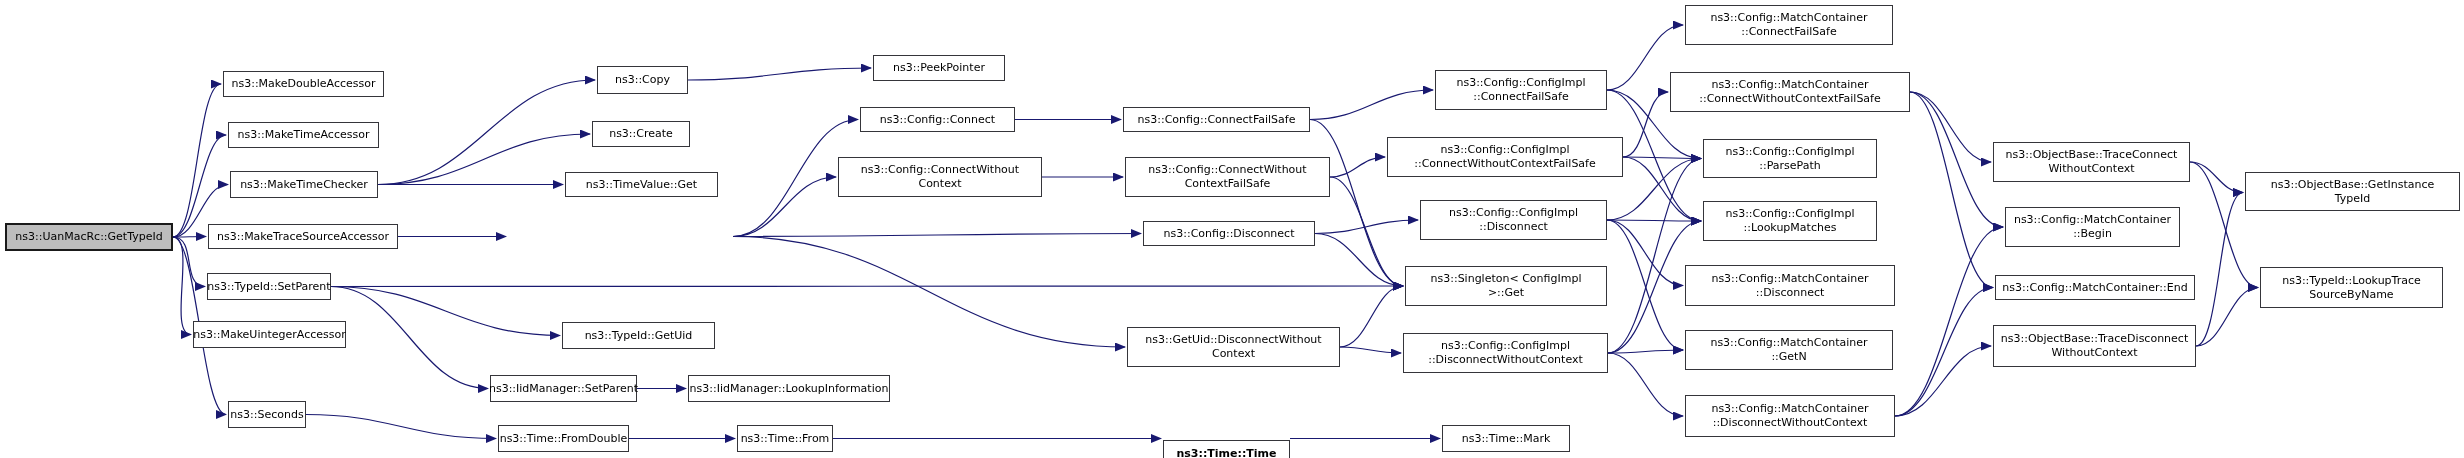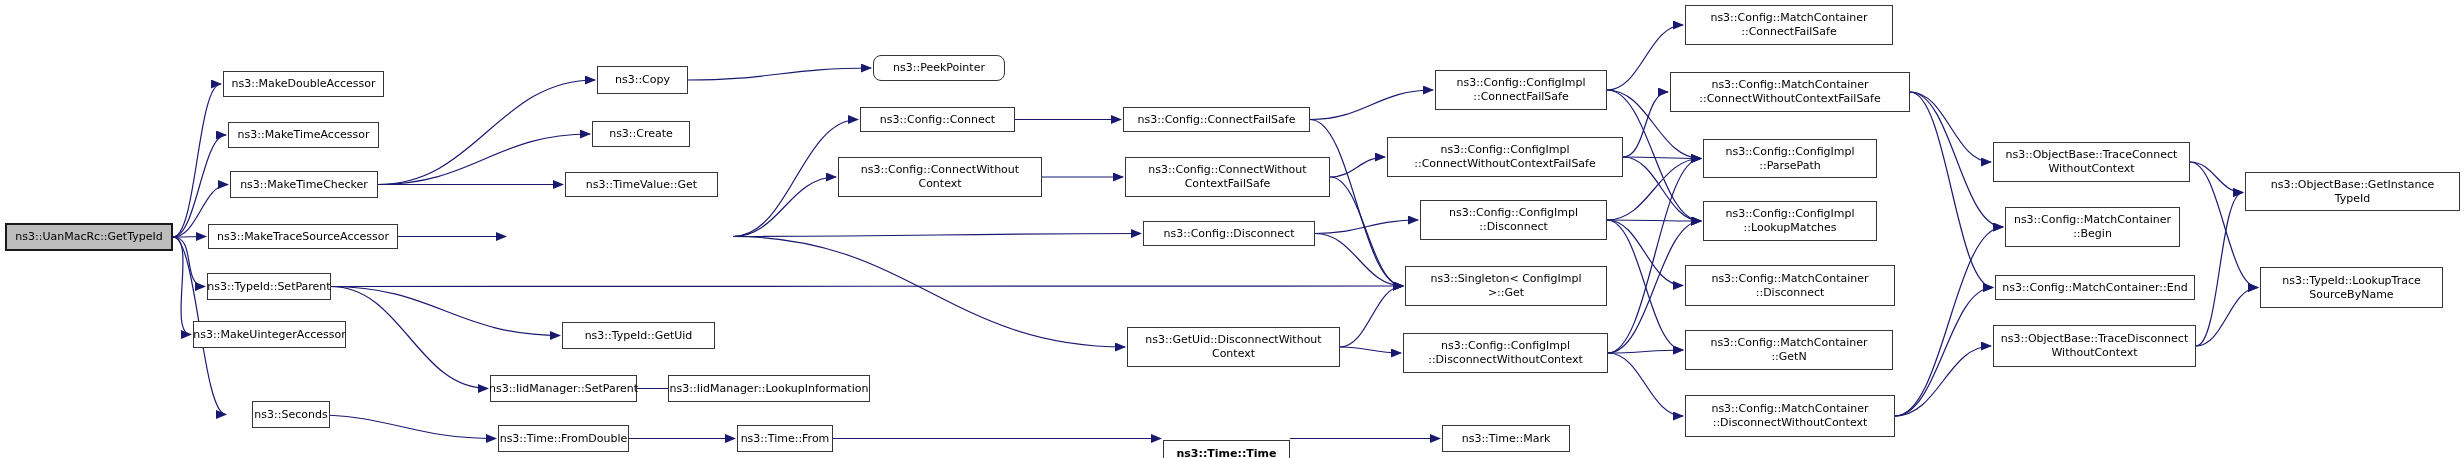--- a/index.html
+++ b/index.html
@@ -118,52 +118,52 @@
     </div>
     <div class="node" title="ns3::MakeTraceSourceAccessor" style="left: 208px; top: 224px; width: 190px; height: 25px;">
       <span>ns3::MakeTraceSourceAccessor</span>
     </div>
     <div class="node" title="ns3::TypeId::SetParent" style="left: 207px; top: 273px; width: 124px; height: 27px;">
       <span>ns3::TypeId::SetParent</span>
     </div>
     <div class="node" title="ns3::MakeUintegerAccessor" style="left: 193px; top: 321px; width: 153px; height: 27px;">
       <span>ns3::MakeUintegerAccessor</span>
     </div>
-    <div class="node" title="ns3::Seconds" style="left: 228px; top: 401px; width: 78px; height: 27px; margin-left: 24px;">
+    <div class="node" title="ns3::Seconds" style="left: 228px; top: 401px; width: 78px; height: 27px;">
       <span>ns3::Seconds</span>
     </div>
     <div class="node" title="ns3::Copy" style="left: 597px; top: 66px; width: 91px; height: 28px;">
       <span>ns3::Copy</span>
     </div>
     <div class="node" title="ns3::Create" style="left: 592px; top: 121px; width: 98px; height: 26px;">
       <span>ns3::Create</span>
     </div>
     <div class="node" title="ns3::TimeValue::Get" style="left: 565px; top: 172px; width: 153px; height: 25px;">
       <span>ns3::TimeValue::Get</span>
     </div>
     <div class="node" title="ns3::TypeId::GetUid" style="left: 562px; top: 322px; width: 153px; height: 27px;">
       <span>ns3::TypeId::GetUid</span>
     </div>
     <div class="node" title="ns3::IidManager::SetParent" style="left: 490px; top: 375px; width: 147px; height: 27px;">
       <span>ns3::IidManager::SetParent</span>
     </div>
     <div class="node" title="ns3::Time::FromDouble" style="left: 498px; top: 425px; width: 131px; height: 27px;">
       <span>ns3::Time::FromDouble</span>
     </div>
-    <div class="node" title="ns3::PeekPointer" style="left: 873px; top: 55px; width: 132px; height: 26px; border-radius: 8px;">
+    <div class="node" title="ns3::PeekPointer" style="left: 873px; top: 55px; width: 132px; height: 26px;">
       <span>ns3::PeekPointer</span>
     </div>
     <div class="node" title="ns3::Config::Connect" style="left: 860px; top: 107px; width: 155px; height: 25px;">
       <span>ns3::Config::Connect</span>
     </div>
     <div class="node" title="ns3::Config::ConnectWithoutContext" style="left: 838px; top: 157px; width: 204px; height: 40px;">
       <span>ns3::Config::ConnectWithout</span>
       <span>Context</span>
     </div>
-    <div class="node" title="ns3::IidManager::LookupInformation" style="left: 668px; top: 375px; width: 202px; height: 27px;">
+    <div class="node" title="ns3::IidManager::LookupInformation" style="left: 688px; top: 375px; width: 202px; height: 27px;">
       <span>ns3::IidManager::LookupInformation</span>
     </div>
     <div class="node" title="ns3::Time::From" style="left: 737px; top: 425px; width: 96px; height: 27px;">
       <span>ns3::Time::From</span>
     </div>
     <div class="node" title="ns3::Config::ConnectFailSafe" style="left: 1123px; top: 107px; width: 187px; height: 25px;">
       <span>ns3::Config::ConnectFailSafe</span>
     </div>
     <div class="node" title="ns3::Config::ConnectWithoutContextFailSafe" style="left: 1125px; top: 157px; width: 205px; height: 40px;">
       <span>ns3::Config::ConnectWithout</span>

